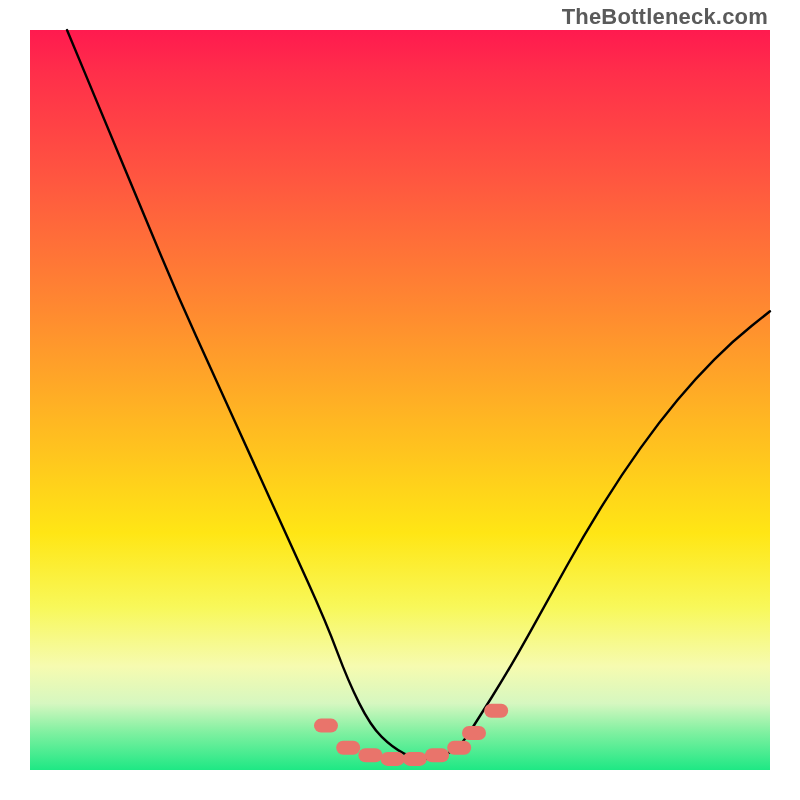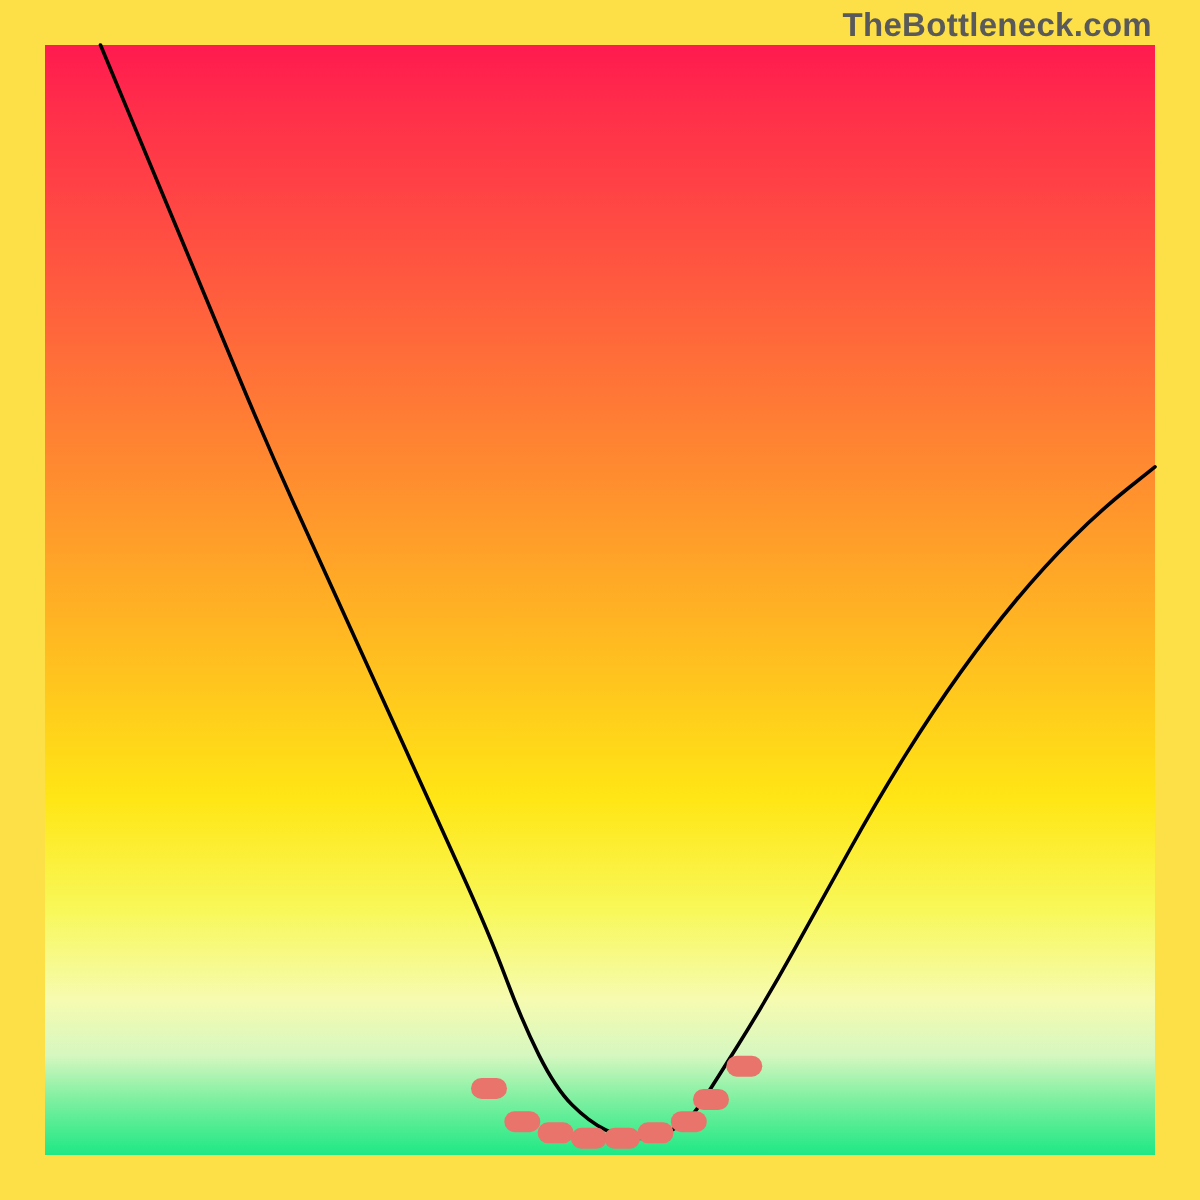--- a/index.html
+++ b/index.html
@@ -8,21 +8,21 @@
     width: 800px;
     height: 800px;
     background: #000;
     overflow: hidden;
     font-family: Arial, Helvetica, sans-serif;
   }
   .frame {
     position: relative;
     width: 800px;
     height: 800px;
-    background: #fde047;
+    background: #ffffff;
   }
   .plot-area {
     position: absolute;
     left: 30px;
     top: 30px;
     width: 740px;
     height: 740px;
     
     background: linear-gradient(
       to bottom,

